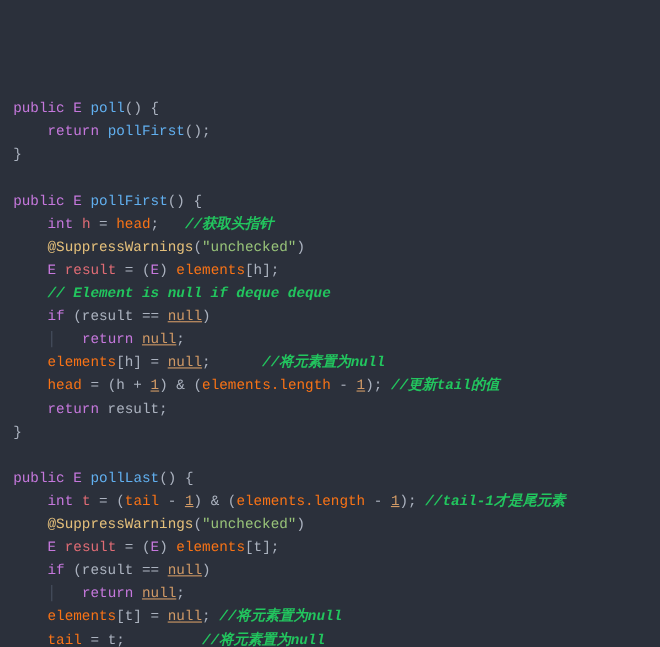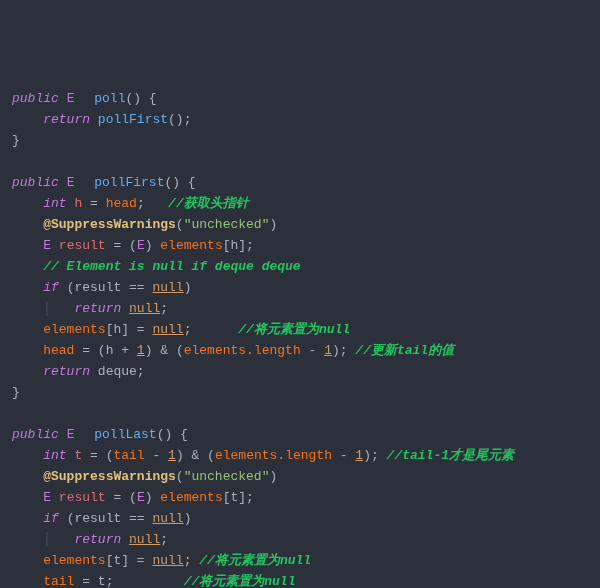--- a/index.html
+++ b/index.html
@@ -8,30 +8,30 @@
     background: #2b303b;
     font-family: Consolas, "Courier New", monospace;
     font-size: 13px;
     line-height: 21px;
     white-space: pre;
     color: #abb2bf;
     width: 600px;
     box-sizing: border-box;
     overflow: hidden;
   }
-  .kw   { color: #c678dd; font-style: italic; }
+  .kw   { color: #c678dd; }
   .typ  { color: #c678dd; }
-  .name { color: #61afef; margin-left: 12px; }
+  .name { color: #61afef; }
   .pun  { color: #abb2bf; }
   .var  { color: #e06c75; }
   .str  { color: #98c379; }
   .num  { color: #d19a66; text-decoration: underline; }
   .mem  { color: #f97316; }
   .call { color: #61afef; }
-  .ann  { color: #e5c07b; font-weight: bold; }
+  .ann  { color: #e5c07b; }
   .com  { color: #22c55e; font-style: italic; font-weight: bold; }
   .guide { color: #4b5363; }
 </style>
 </head>
 <body>
 
 
 
 <div><span class="kw">public</span> <span class="typ">E</span> <span class="name">poll</span><span class="pun">() {</span>
     <span class="kw">return</span> <span class="call">pollFirst</span><span class="pun">();</span>
@@ -39,21 +39,21 @@
 
 <span class="kw">public</span> <span class="typ">E</span> <span class="name">pollFirst</span><span class="pun">() {</span>
     <span class="kw">int</span> <span class="var">h</span><span class="pun"> = </span><span class="mem">head</span><span class="pun">;   </span><span class="com">//获取头指针</span>
     <span class="ann">@SuppressWarnings</span><span class="pun">(</span><span class="str">"unchecked"</span><span class="pun">)</span>
     <span class="typ">E</span> <span class="var">result</span><span class="pun"> = (</span><span class="typ">E</span><span class="pun">) </span><span class="mem">elements</span><span class="pun">[h];</span>
     <span class="com">// Element is null if deque deque</span>
     <span class="kw">if</span><span class="pun"> (result == </span><span class="num">null</span><span class="pun">)</span>
     <span class="guide">│   </span><span class="kw">return</span> <span class="num">null</span><span class="pun">;</span>
     <span class="mem">elements</span><span class="pun">[h] = </span><span class="num">null</span><span class="pun">;      </span><span class="com">//将元素置为null</span>
     <span class="mem">head</span><span class="pun"> = (h + </span><span class="num">1</span><span class="pun">) &amp; (</span><span class="mem">elements</span><span class="mem">.length</span><span class="pun"> - </span><span class="num">1</span><span class="pun">); </span><span class="com">//更新tail的值</span>
-    <span class="kw">return</span><span class="pun"> deque;</span>
+    <span class="kw">return</span><span class="pun"> result;</span>
 <span class="pun">}</span>
 
 <span class="kw">public</span> <span class="typ">E</span> <span class="name">pollLast</span><span class="pun">() {</span>
     <span class="kw">int</span> <span class="var">t</span><span class="pun"> = (</span><span class="mem">tail</span><span class="pun"> - </span><span class="num">1</span><span class="pun">) &amp; (</span><span class="mem">elements</span><span class="mem">.length</span><span class="pun"> - </span><span class="num">1</span><span class="pun">); </span><span class="com">//tail-1才是尾元素</span>
     <span class="ann">@SuppressWarnings</span><span class="pun">(</span><span class="str">"unchecked"</span><span class="pun">)</span>
     <span class="typ">E</span> <span class="var">result</span><span class="pun"> = (</span><span class="typ">E</span><span class="pun">) </span><span class="mem">elements</span><span class="pun">[t];</span>
     <span class="kw">if</span><span class="pun"> (result == </span><span class="num">null</span><span class="pun">)</span>
     <span class="guide">│   </span><span class="kw">return</span> <span class="num">null</span><span class="pun">;</span>
     <span class="mem">elements</span><span class="pun">[t] = </span><span class="num">null</span><span class="pun">; </span><span class="com">//将元素置为null</span>
     <span class="mem">tail</span><span class="pun"> = t;         </span><span class="com">//将元素置为null</span>

